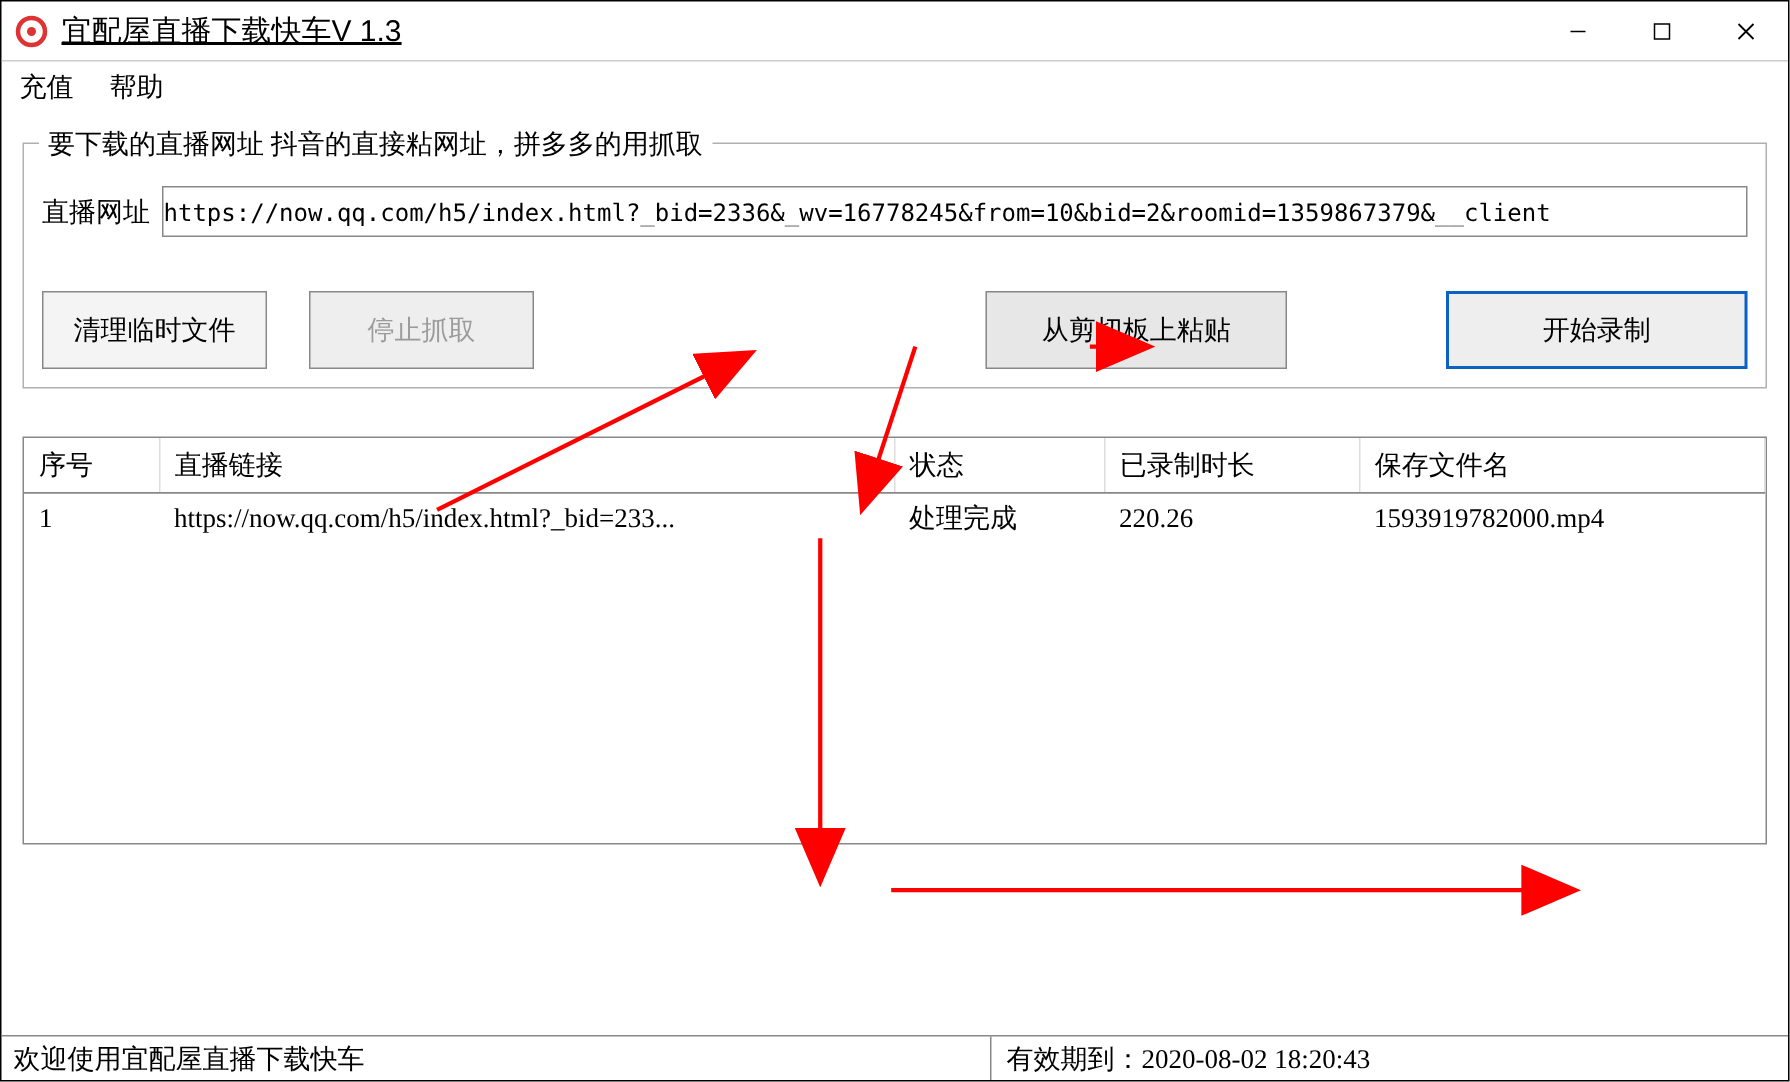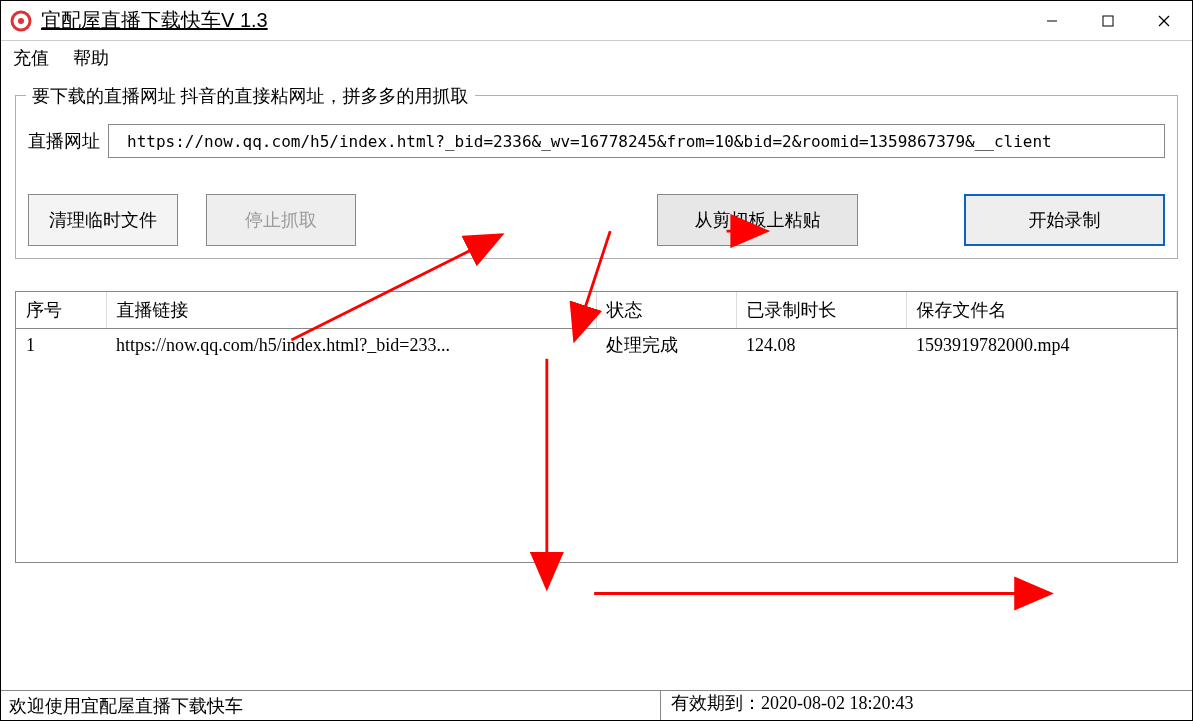--- a/index.html
+++ b/index.html
@@ -19,21 +19,21 @@
   .menubar span { cursor: default; }
 
   
   .content { flex: 1; position: relative; padding: 8px 14px 0 14px; }
 
   .fieldset { border: 1px solid #b0b0b0; margin-top: 12px; padding: 28px 12px 12px 12px; position: relative; }
   .fieldset .legend { position: absolute; top: -12px; left: 10px; background: #fff; padding: 0 6px; font-size: 18px; }
 
   .url-row { display: flex; align-items: center; gap: 8px; margin-bottom: 36px; }
   .url-row .lbl { font-size: 18px; white-space: nowrap; }
-  .url-row input { flex: 1; height: 34px; border: 1px solid #888; padding: 0 18px; font-family: "SimSun", monospace; font-size: 16px; background: #fff; }
+  .url-row input { flex: 1; height: 34px; border: 1px solid #888; padding: 0 0; font-family: "SimSun", monospace; font-size: 16px; background: #fff; }
 
   .btn-row { display: flex; align-items: center; gap: 28px; }
   .btn { height: 52px; border: 1px solid #888; background: #e7e7e7; font-size: 18px; cursor: pointer; display: inline-flex; align-items: center; justify-content: center; font-family: "Microsoft YaHei", sans-serif; }
   .btn.w1 { width: 150px; }
   .btn.w2 { width: 201px; }
   .btn.primary { border: 2px solid #0a62c3; background: #eee; }
   .btn.disabled { color: #9b9b9b; background: #eee; }
   .btn.light { background: #f4f4f4; }
 
   
@@ -46,21 +46,21 @@
   col.c3 { width: 140px; }
   col.c4 { width: 170px; }
   col.c5 { }
 
   
   .bottom-row { display: flex; gap: 16px; margin-top: 22px; justify-content: space-between; }
   .bottom-row .btn { width: 180px; height: 48px; background: #e7e7e7; }
   .bottom-row .btn.disabled { color: #9b9b9b; }
 
   
-  .statusbar { height: 30px; border-top: 1px solid #888; display: flex; font-size: 18px; }
+  .statusbar { height: 30px; border-top: 1px solid #888; display: flex; align-items: center; font-size: 18px; }
   .statusbar .sb-left { flex: 0 0 660px; padding-left: 8px; border-right: 1px solid #888; height: 100%; display: flex; align-items: center; }
   .statusbar .sb-right { padding-left: 10px; }
 
   
   .overlay { position: absolute; top: 0; left: 0; width: 100%; height: 100%; pointer-events: none; }
 </style>
 </head>
 <body>
 
 <div class="titlebar">
@@ -131,21 +131,21 @@
           <th>状态</th>
           <th>已录制时长</th>
           <th>保存文件名</th>
         </tr>
       </thead>
       <tbody>
         <tr>
           <td>1</td>
           <td>https://now.qq.com/h5/index.html?_bid=233...</td>
           <td>处理完成</td>
-          <td>124.08</td>
+          <td>220.26</td>
           <td>1593919782000.mp4</td>
         </tr>
       </tbody>
     </table>
   </div>
 
 
   <svg class="overlay" viewBox="0 0 1165 650">
     <defs>
       <marker id="ah" markerWidth="14" markerHeight="12" refX="12" refY="6" orient="auto">

